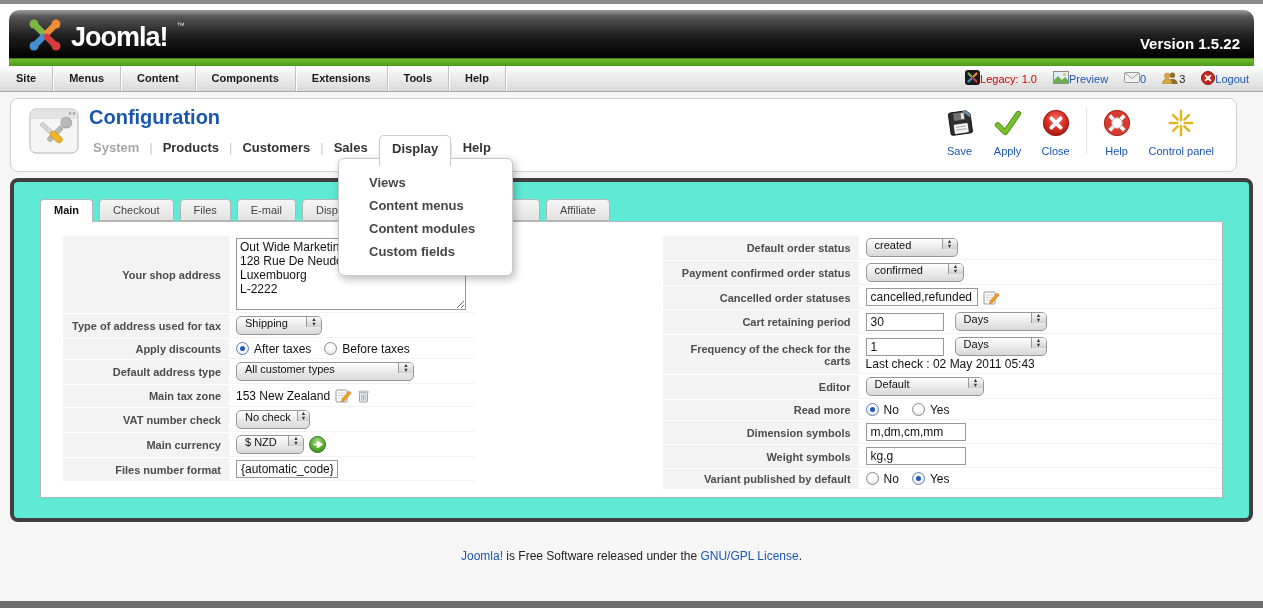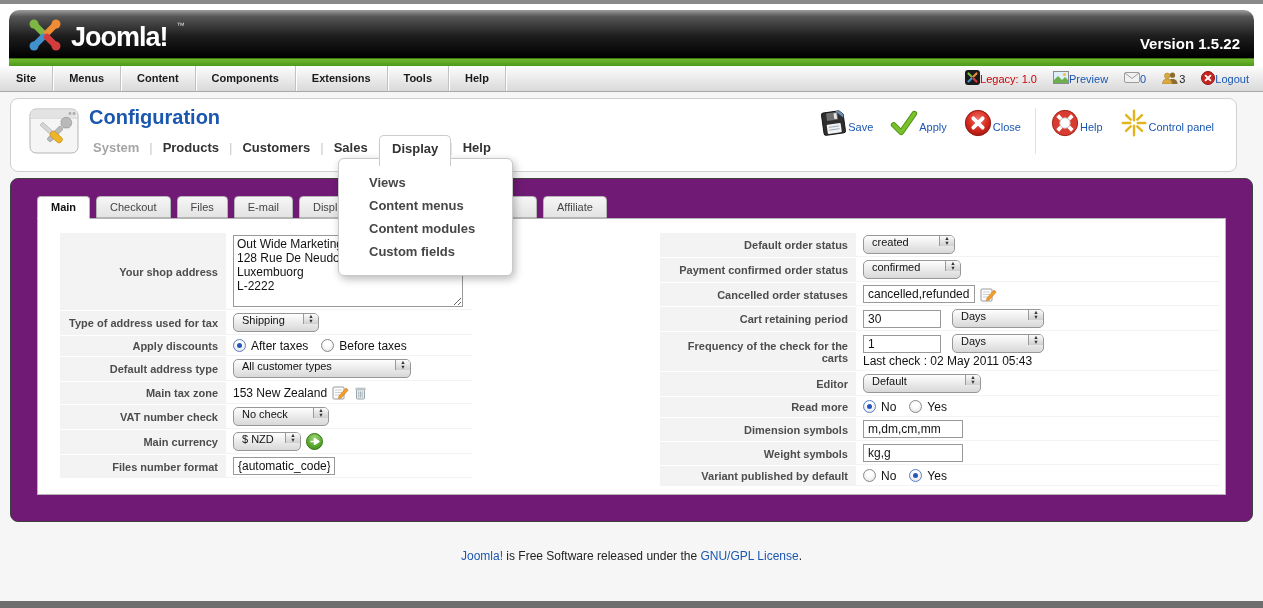--- a/index.html
+++ b/index.html
@@ -46,33 +46,33 @@
   .page-title { position:absolute; left:78px; top:7px; font-size:20px; font-weight:bold; color:#1a57af; }
   .subnav { position:absolute; left:80px; top:36px; display:flex; align-items:flex-start; font-size:13px; font-weight:bold; color:#333; }
   .subnav .sn-item { padding:5px 2px; cursor:pointer; }
   .subnav .sn-sep { padding:5px 8px; color:#c9c9c9; font-weight:normal; }
   .sn-disabled { color:#a5a5a5; cursor:default; }
   .sn-open { background:#fff; border:1px solid #ccc; border-bottom:none; border-radius:5px 5px 0 0;
     padding:5px 12px 10px !important; margin:0 -10px -6px; position:relative; z-index:60; }
 
   
   .toolbar { position:absolute; right:14px; top:9px; display:flex; align-items:flex-start; }
-  .tbtn { display:flex; flex-direction:row; align-items:center; min-width:48px; padding:0 8px; cursor:pointer; }
+  .tbtn { display:flex; flex-direction:column; align-items:center; min-width:48px; padding:0 8px; cursor:pointer; }
   .tbtn .tlabel { font-size:11px; color:#1b57b1; margin-top:3px; white-space:nowrap; }
   .tsep { width:1px; background:#e2e2e2; height:46px; margin:0 6px; }
 
   
   .dropdown { position:absolute; left:338px; top:66px; width:175px; z-index:50;
     background:#fff; border:1px solid #c9c9c9; border-radius:6px;
     box-shadow:2px 3px 9px rgba(0,0,0,.28); padding:12px 0 12px; }
   .dd-item { font-size:13px; font-weight:bold; color:#464646; padding:4px 10px 4px 30px; cursor:pointer; }
 
   
   .mpanel { position:absolute; top:86px; left:10px; right:10px; height:344px;
-    background:#701a75; border:1px solid #404040; border-radius:8px; }
+    background:#5eead4; border:4px solid #404040; border-radius:8px; }
   .tabsrow { display:flex; align-items:flex-end; padding:17px 0 0 26px; position:relative; }
   .tab { font-size:11px; color:#444; background:linear-gradient(#f6f6f6,#e3e3e3);
     border:1px solid #b5b5b5; border-radius:4px 4px 0 0; padding:4px 13px; margin-right:6px;
     cursor:pointer; white-space:nowrap; }
   .tab-active { background:#fff; font-weight:bold; color:#111; border-bottom-color:#fff;
     margin-bottom:-1px; padding-bottom:5px; position:relative; z-index:5; }
   .tab-partial { width:168px; overflow:hidden; }
   .tabpane { margin:0 26px; border:1px solid #b5b5b5; height:277px; background:#fff;
     padding:14px 0 0 22px; }
 
@@ -399,21 +399,21 @@
                   <rect x="1.5" y="2" width="10" height="1.8" rx="0.9" fill="#cfd6da" stroke="#98a4ab" stroke-width="0.5"></rect>
                   <path d="M4.8 5.5 V11.5 M6.5 5.5 V11.5 M8.2 5.5 V11.5" stroke="#98a4ab" stroke-width="0.8"></path>
                 </svg>
               </span>
             </div>
           </div>
 
           <div class="frow">
             <div class="flabel">VAT number check</div>
             <div class="fval">
-              <div class="sel" style="width:96px">
+              <div class="sel" style="width:74px">
                 <span class="txt">No check</span>
                 <span class="stp"></span>
               </div>
             </div>
           </div>
 
           <div class="frow">
             <div class="flabel">Main currency</div>
             <div class="fval">
               <div class="sel" style="width:68px">

